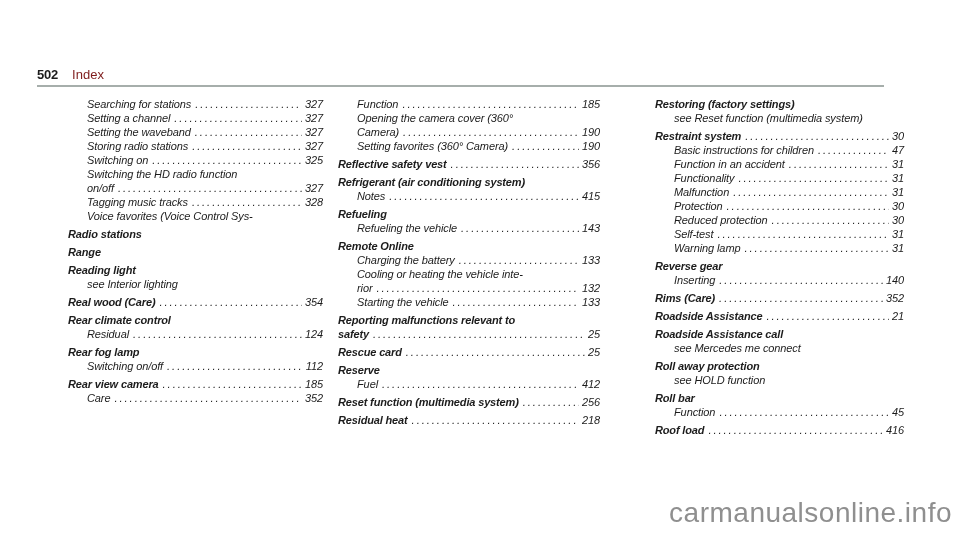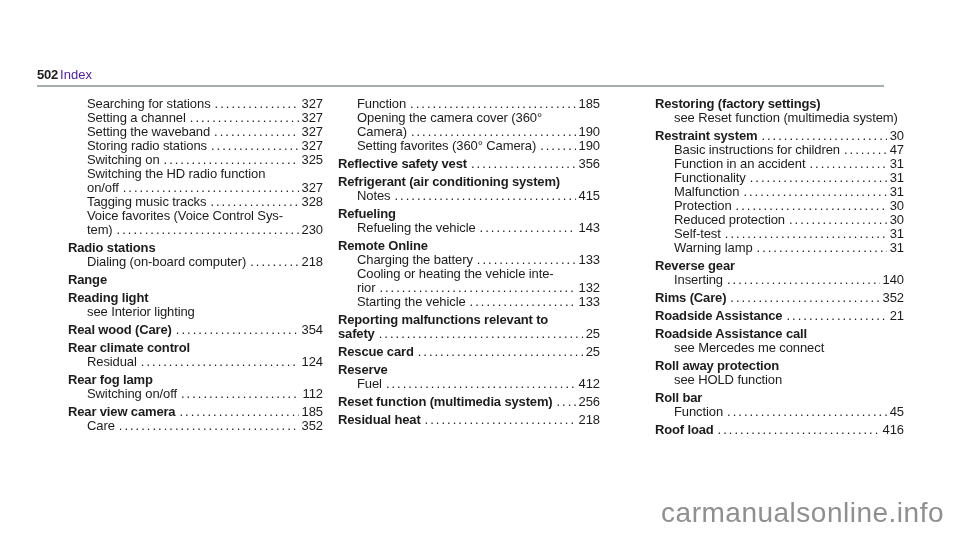--- a/index.html
+++ b/index.html
@@ -4,38 +4,38 @@
 <style>
   html,body{margin:0;padding:0;}
   body{
     width:960px;height:533px;position:relative;overflow:hidden;
     background:#ffffff;color:#1c1c1c;
     font-family:"Liberation Sans","DejaVu Sans",sans-serif;
   }
   
   .header{position:absolute;left:37px;top:67px;font-size:13px;line-height:15px;white-space:nowrap;}
   .header .pgnum{font-weight:bold;letter-spacing:-0.2px;}
-  .header .section{margin-left:2px;color:#4c1d95;}
+  .header .section{margin-left:14px;color:#7f1d1d;}
   .rule{position:absolute;left:37px;top:85px;width:847px;height:2px;background:#a6aeab;}
   
-  .col{position:absolute;top:97px;font-size:13px;letter-spacing:-0.1px;}
+  .col{position:absolute;top:97px;font-size:11px;letter-spacing:-0.1px;font-style:italic;}
   #col1{left:68px;width:255px;}
   #col2{left:338px;width:262px;}
   #col3{left:612px;width:249px;margin-left:43px;}
   .line{display:flex;align-items:baseline;line-height:14px;height:14px;}
   .line .txt{white-space:nowrap;}
   .line.bold .txt{font-weight:bold;letter-spacing:-0.15px;}
   .line.sub{padding-left:19px;}
   .line.gap{margin-top:4px;}
   .leader{flex:1 1 auto;overflow:hidden;white-space:nowrap;min-width:6px;margin:0 3px 0 4px;align-self:baseline;}
   .leader::after{content:"....................................................................................";letter-spacing:2px;font-weight:normal;color:#1c1c1c;}
   .pg{white-space:nowrap;text-align:left;font-weight:normal;}
   
   .watermark{
-    position:absolute;right:16px;bottom:4px;
+    position:absolute;right:8px;bottom:4px;
     font-size:28px;letter-spacing:0.5px;color:#8f8f8f;
   }
 </style>
 </head>
 <body>
 
 <div class="header">
   <span class="pgnum">502</span><span class="section">Index</span>
 </div>
 <div class="rule"></div>
@@ -75,32 +75,22 @@
       <span class="pg">327</span>
     </div>
     <div class="line sub">
       <span class="txt">Tagging music tracks</span>
       <span class="leader"></span>
       <span class="pg">328</span>
     </div>
     <div class="line sub">
       <span class="txt">Voice favorites (Voice Control Sys-</span>
     </div>
-    <div class="line sub">
-      <span class="txt">tem)</span>
-      <span class="leader"></span>
-      <span class="pg">230</span>
-    </div>
     <div class="line bold gap">
       <span class="txt">Radio stations</span>
-    </div>
-    <div class="line sub">
-      <span class="txt">Dialing (on-board computer)</span>
-      <span class="leader"></span>
-      <span class="pg">218</span>
     </div>
     <div class="line bold gap">
       <span class="txt">Range</span>
     </div>
     <div class="line bold gap">
       <span class="txt">Reading light</span>
     </div>
     <div class="line sub">
       <span class="txt">see Interior lighting</span>
     </div>

